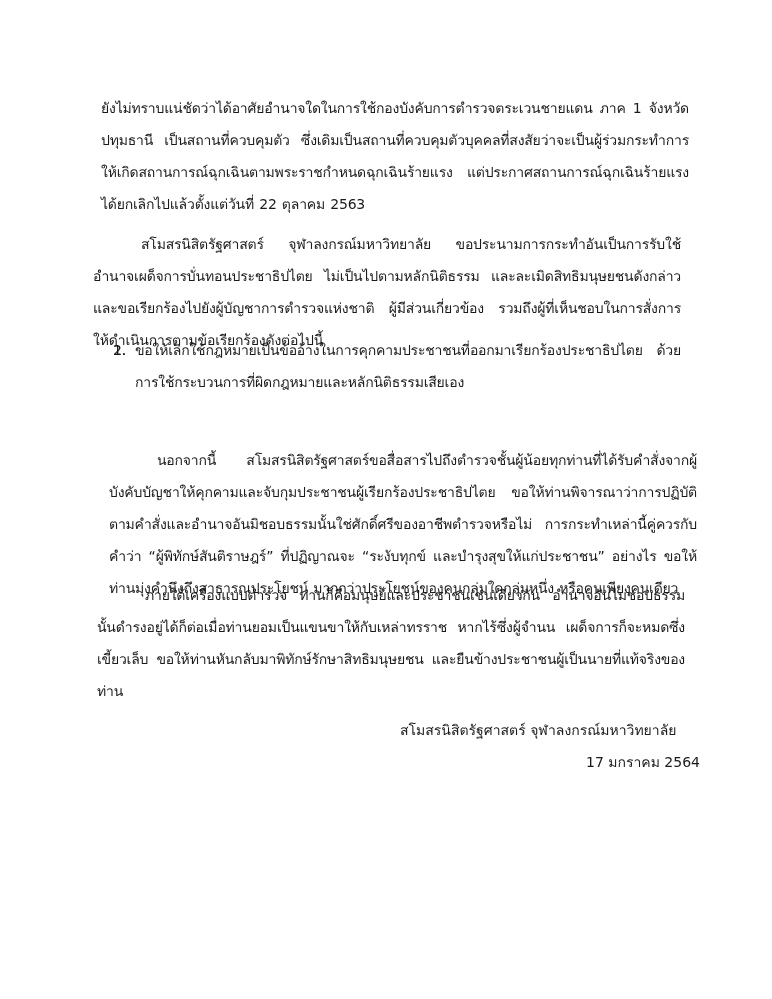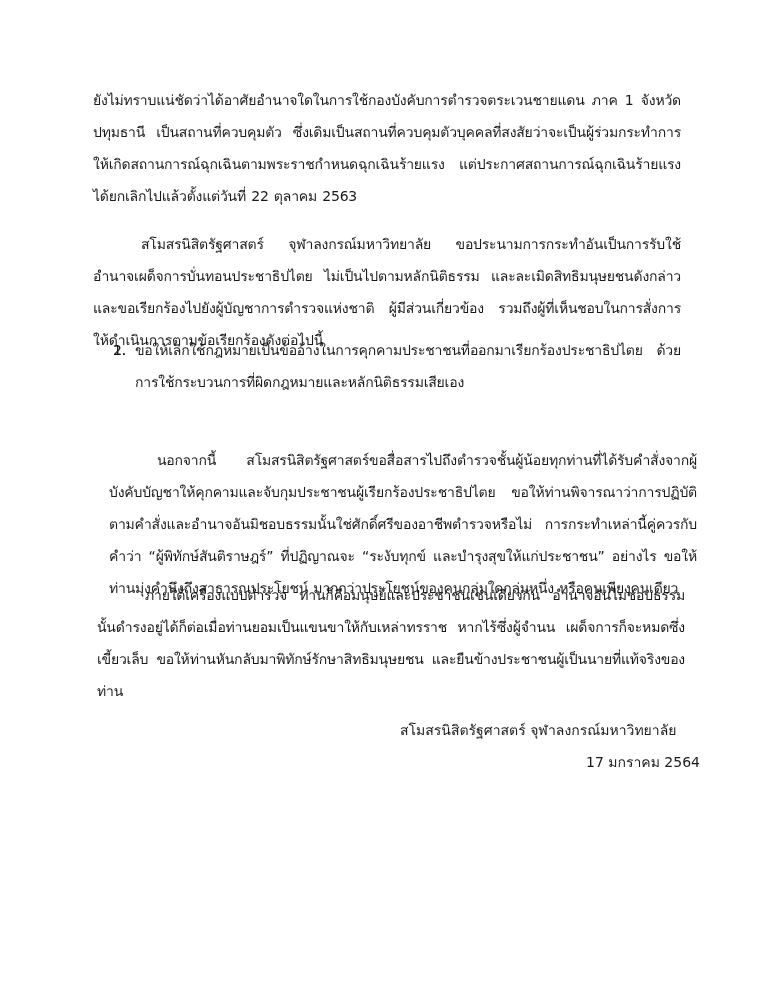--- a/index.html
+++ b/index.html
@@ -71,21 +71,21 @@
       line-height: 32px;
     }
     .sig-org { display: block; }
     .sig-date { display: block; padding-left: 74px; text-align: right; }
   </style>
 </head>
 <body>
 
 <div class="page">
 
-  <p class="body-text p1" style="margin:0;">
+  <p class="body-text p1" style="margin:8px;">
     <span>ยังไม่ทราบแน่ชัดว่าได้อาศัยอำนาจใดในการใช้กองบังคับการตำรวจตระเวนชายแดน ภาค 1 จังหวัดปทุมธานี เป็นสถานที่ควบคุมตัว ซึ่งเดิมเป็นสถานที่ควบคุมตัวบุคคลที่สงสัยว่าจะเป็นผู้ร่วมกระทำการให้เกิดสถานการณ์ฉุกเฉินตามพระราชกำหนดฉุกเฉินร้ายแรง แต่ประกาศสถานการณ์ฉุกเฉินร้ายแรงได้ยกเลิกไปแล้วตั้งแต่วันที่ 22 ตุลาคม 2563</span>
   </p>
 
   <p class="body-text p2" style="margin:0;">
     <span class="indent"></span><span>สโมสรนิสิตรัฐศาสตร์ จุฬาลงกรณ์มหาวิทยาลัย ขอประนามการกระทำอันเป็นการรับใช้อำนาจเผด็จการบั่นทอนประชาธิปไตย ไม่เป็นไปตามหลักนิติธรรม และละเมิดสิทธิมนุษยชนดังกล่าว และขอเรียกร้องไปยังผู้บัญชาการตำรวจแห่งชาติ ผู้มีส่วนเกี่ยวข้อง รวมถึงผู้ที่เห็นชอบในการสั่งการ ให้ดำเนินการตามข้อเรียกร้องดังต่อไปนี้</span>
   </p>
 
   <ol class="list">
     <li>
       <span class="num">1.</span>

